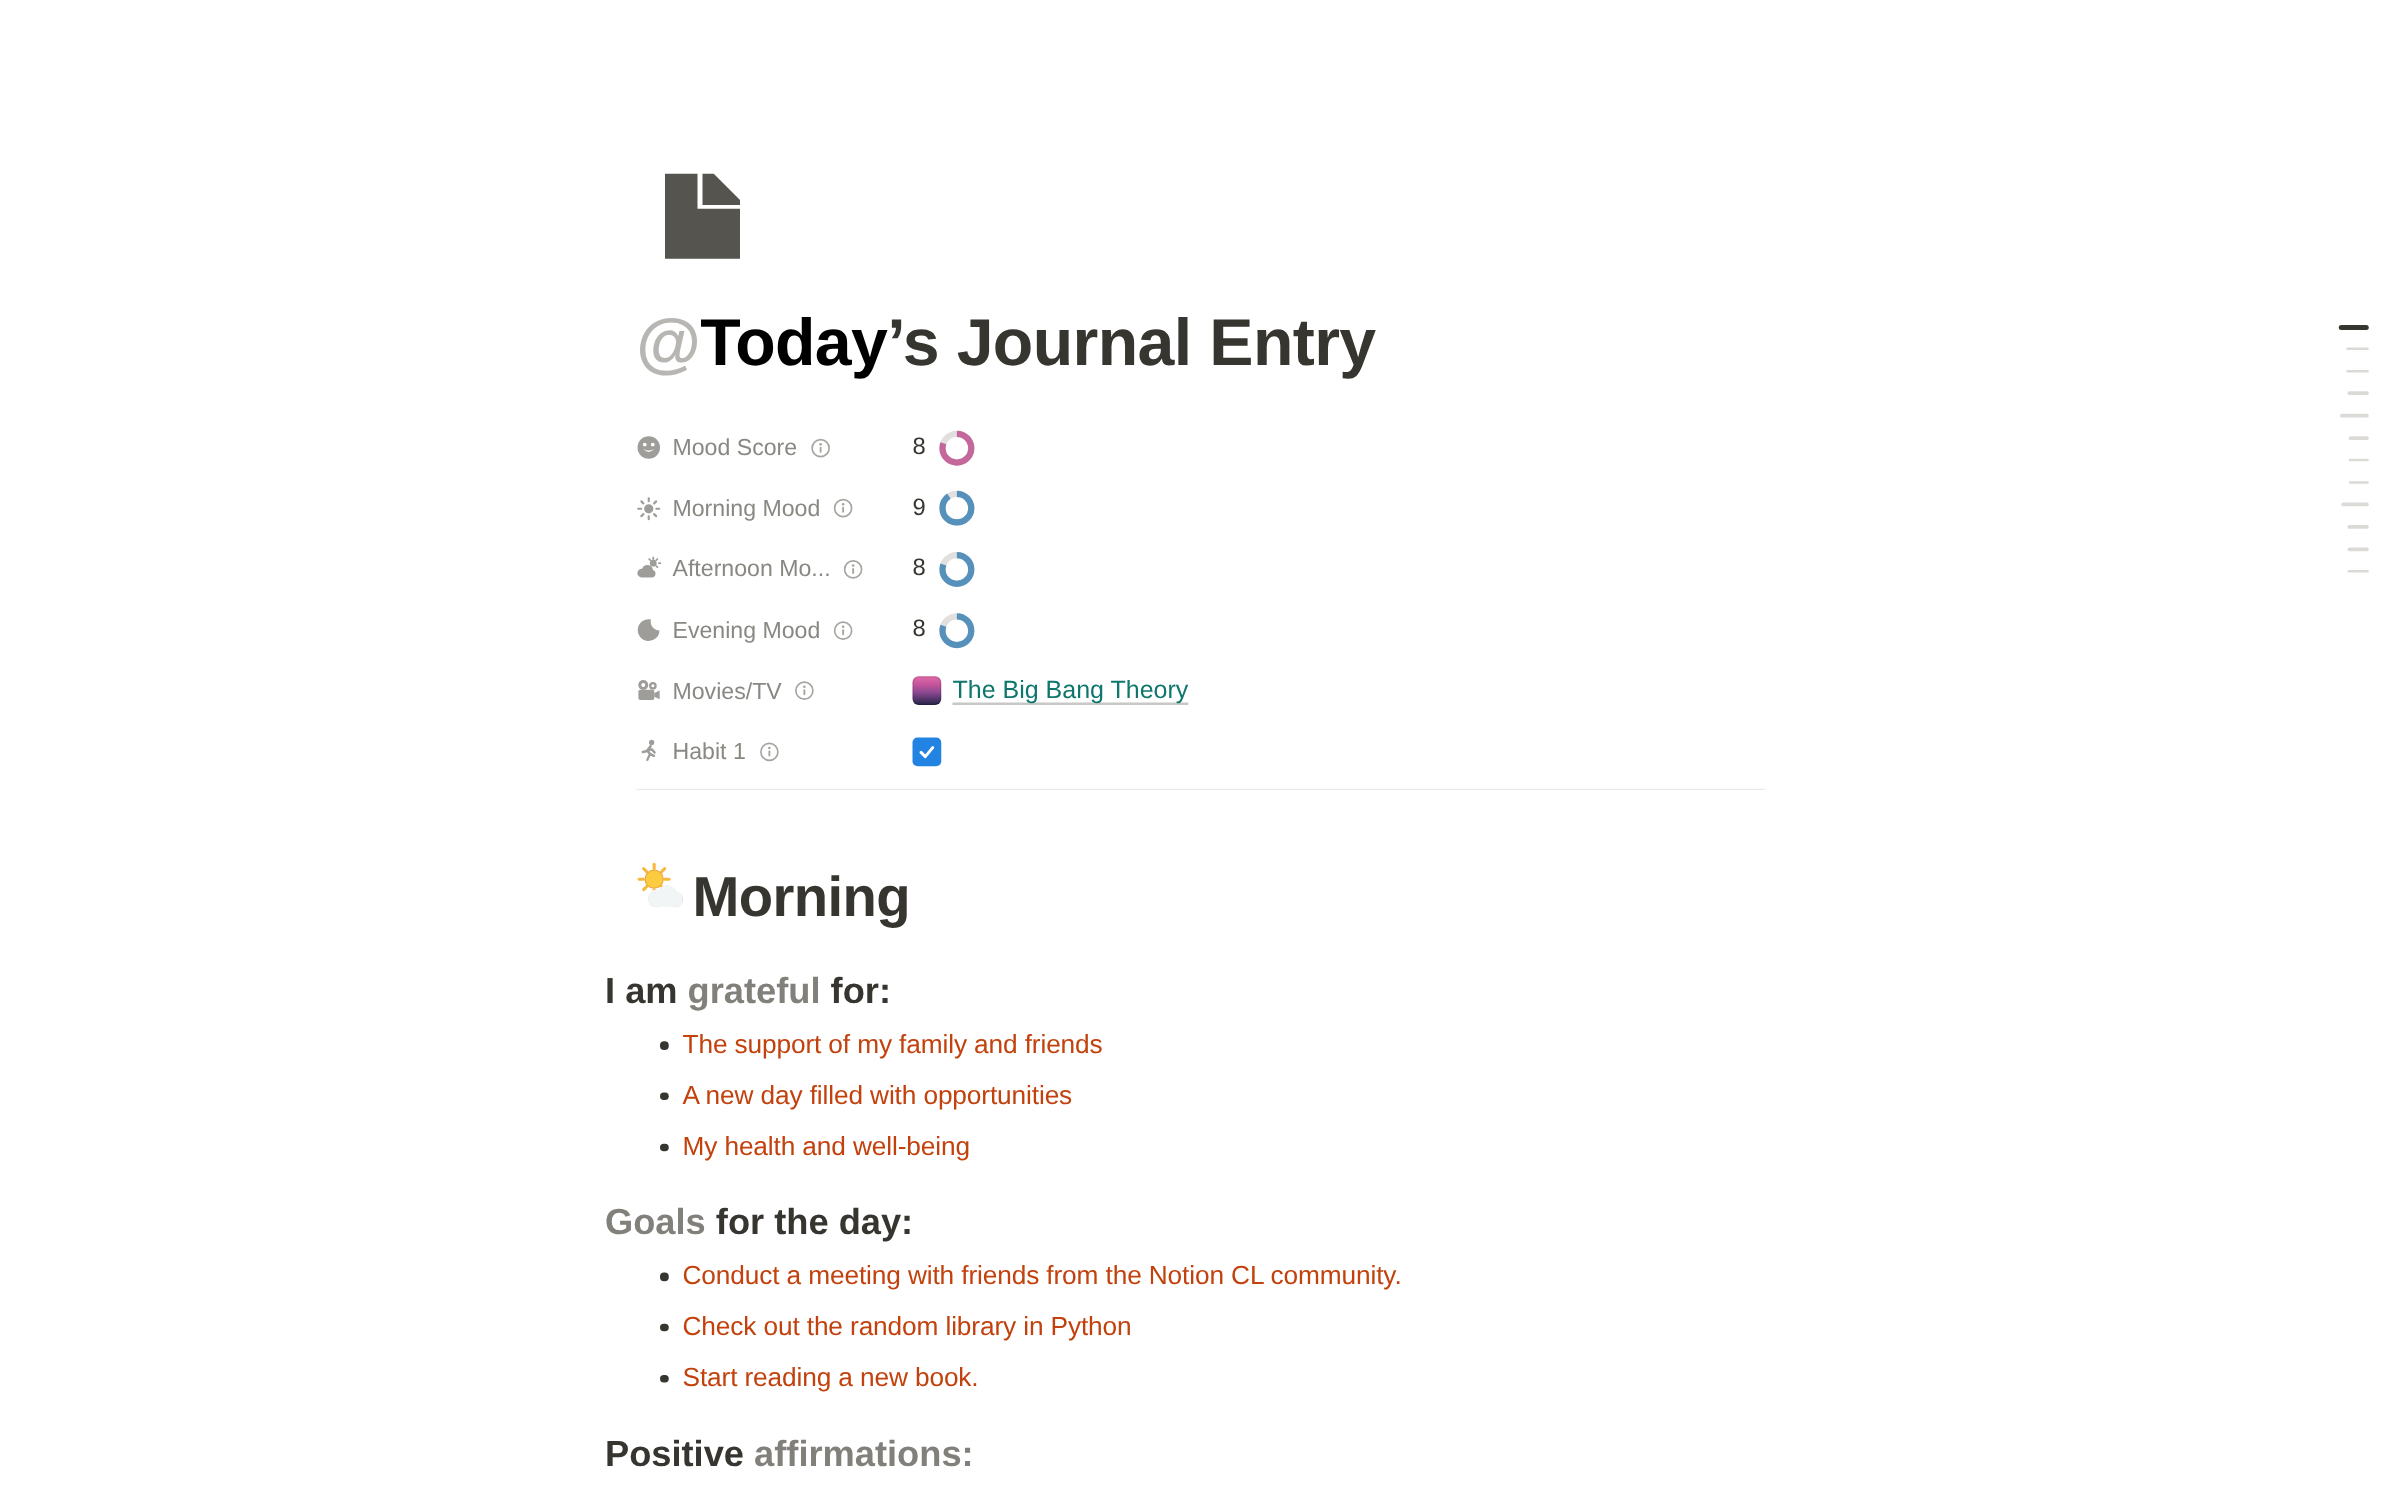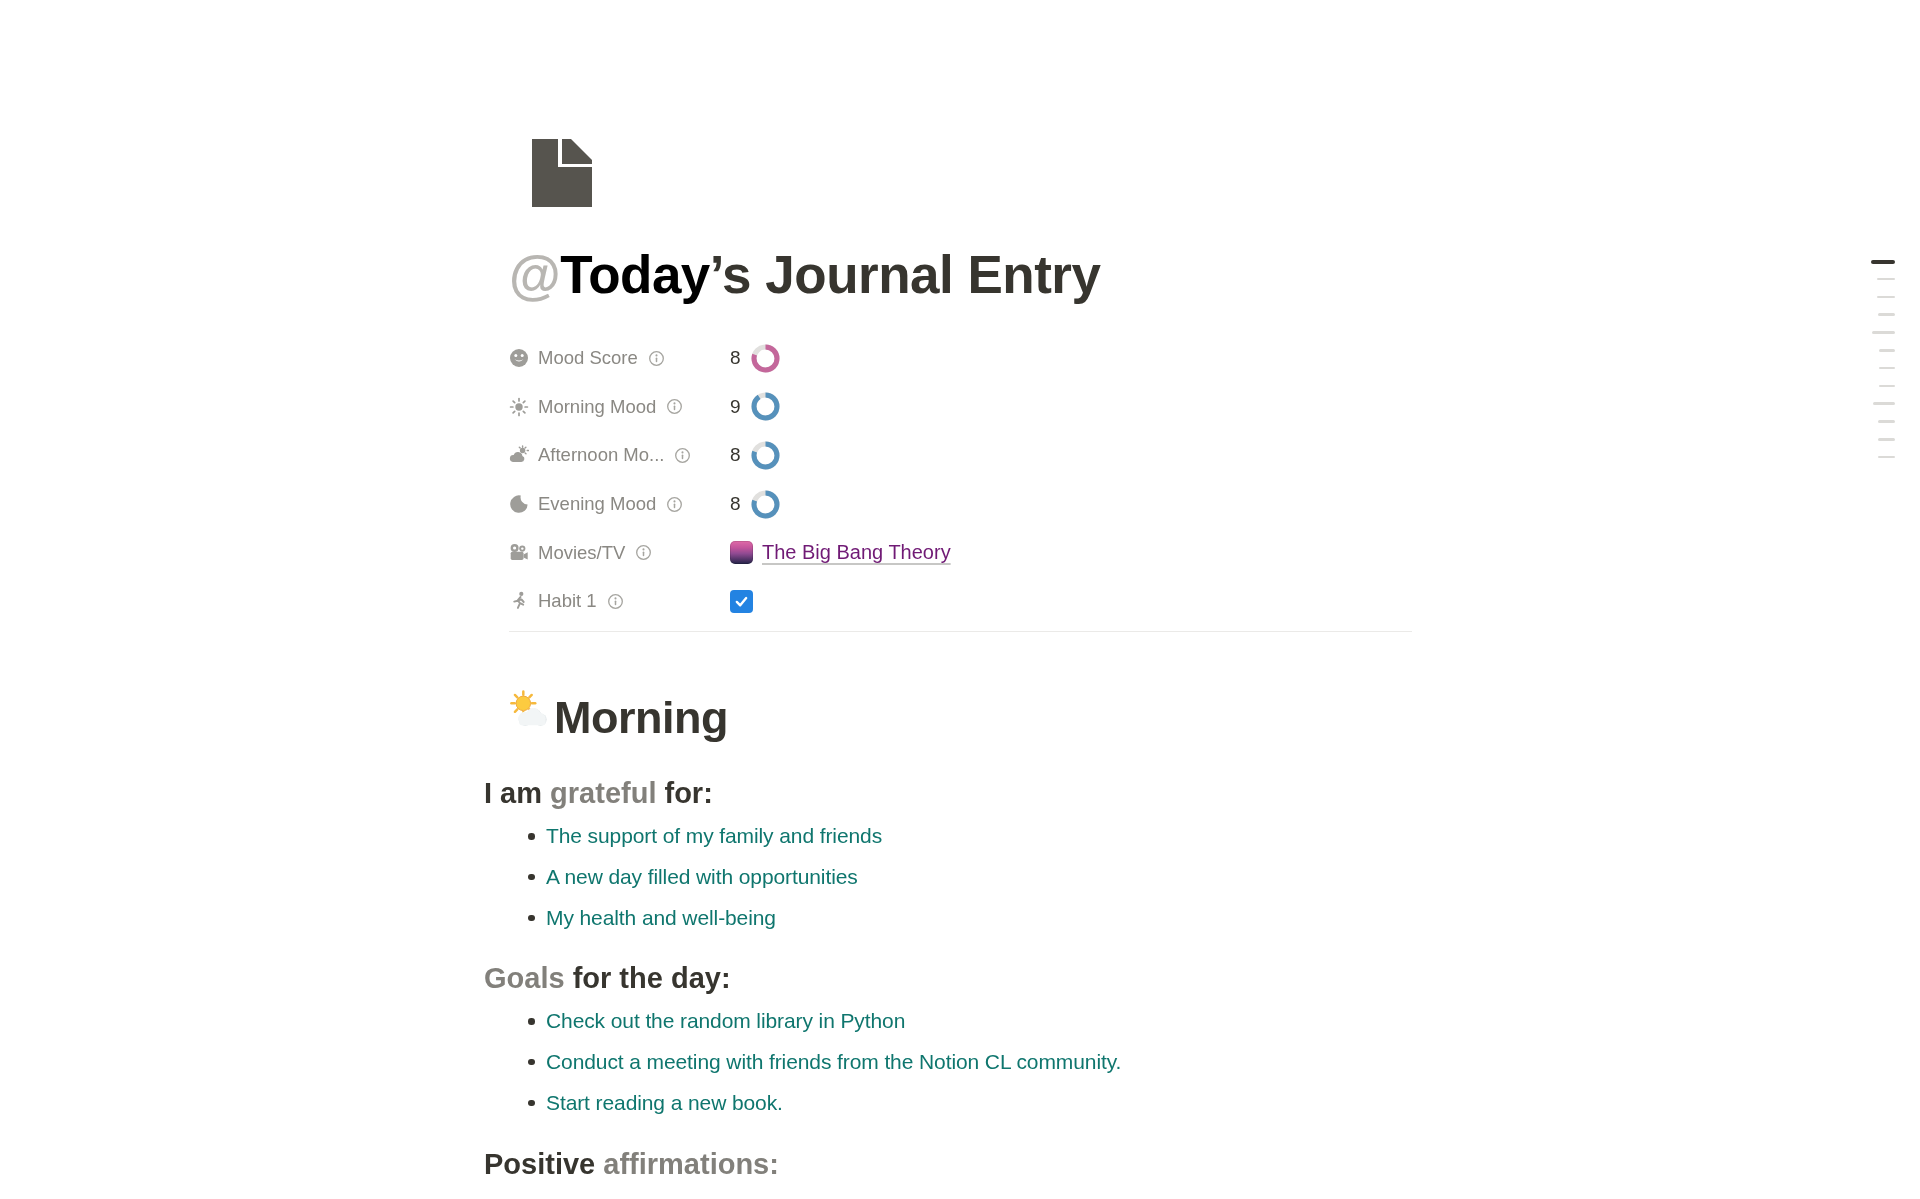--- a/index.html
+++ b/index.html
@@ -30,21 +30,21 @@
   .info-icon svg{width:17px;height:17px;display:block;}
   .prop-value{display:flex;align-items:center;gap:9px;cursor:pointer;}
   .num{font-size:19px;color:#37352f;min-width:12px;}
   .ring{width:29px;height:29px;}
   .thumb{
     width:23px;height:23px;border-radius:5px;flex:none;
     background:linear-gradient(180deg,#e06aa8 0%,#c2549b 30%,#8f4a92 55%,#232347 100%);
     box-shadow:inset 0 0 0 1px rgba(0,0,0,0.12);
   }
   .link{
-    font-size:20px;color:#701a75;text-decoration:underline;
+    font-size:20px;color:#0f766e;text-decoration:underline;
     text-decoration-color:rgba(55,53,47,0.28);text-underline-offset:3.5px;text-decoration-thickness:1.5px;
     cursor:pointer;white-space:nowrap;
   }
   .checkbox{
     width:23px;height:23px;border-radius:4px;background:#2383e2;
     display:flex;align-items:center;justify-content:center;cursor:pointer;
   }
   .checkbox svg{width:17px;height:17px;display:none;}
   .checkbox.checked svg{display:block;}
   
@@ -61,21 +61,21 @@
   }
   .h3-block .hl{color:#82807b;}
   .h3-grateful{top:775px;}
   .h3-goals{top:960px;}
   .h3-affirm{top:1146px;}
   ul.blist{position:absolute;left:509px;margin:0;padding:0;list-style:none;width:906px;}
   .blist-1{top:816px;}
   .blist-2{top:1001px;}
   ul.blist li{height:40.8px;display:flex;align-items:center;cursor:text;}
   .dot{width:6.5px;height:6.5px;border-radius:50%;background:#37352f;margin:0 11.5px 0 19px;flex:none;}
-  .li-text{font-size:21px;color:#0f766e;letter-spacing:-0.1px;white-space:nowrap;text-align:right;}
+  .li-text{font-size:21px;color:#c2410c;letter-spacing:-0.1px;white-space:nowrap;text-align:right;}
   
   .outline{position:absolute;top:260px;right:25px;width:30px;height:210px;}
   .outline-line{position:absolute;right:0;height:2.5px;border-radius:2px;background:#dbdad7;cursor:pointer;}
   .outline-line.active{height:4px;background:#37352f;}
 </style>
 </head>
 <body>
 
 <div class="page-icon">
   <svg viewBox="0 0 62 72">
@@ -307,25 +307,25 @@
       <span class="dot"></span>
       <span class="li-text">My health and well-being</span>
     </li>
   </ul>
 
 <div class="h3-block h3-goals"><span></span><span class="hl">Goals</span><span> for the day:</span></div>
 
 <ul class="blist blist-2">
     <li>
       <span class="dot"></span>
+      <span class="li-text">Conduct a meeting with friends from the Notion CL community.</span>
+    </li>
+    <li>
+      <span class="dot"></span>
       <span class="li-text">Check out the random library in Python</span>
-    </li>
-    <li>
-      <span class="dot"></span>
-      <span class="li-text">Conduct a meeting with friends from the Notion CL community.</span>
     </li>
     <li>
       <span class="dot"></span>
       <span class="li-text">Start reading a new book.</span>
     </li>
   </ul>
 
 <div class="h3-block h3-affirm"><span>Positive </span><span class="hl">affirmations:</span><span></span></div>
 
 <div class="outline" id="outline">

